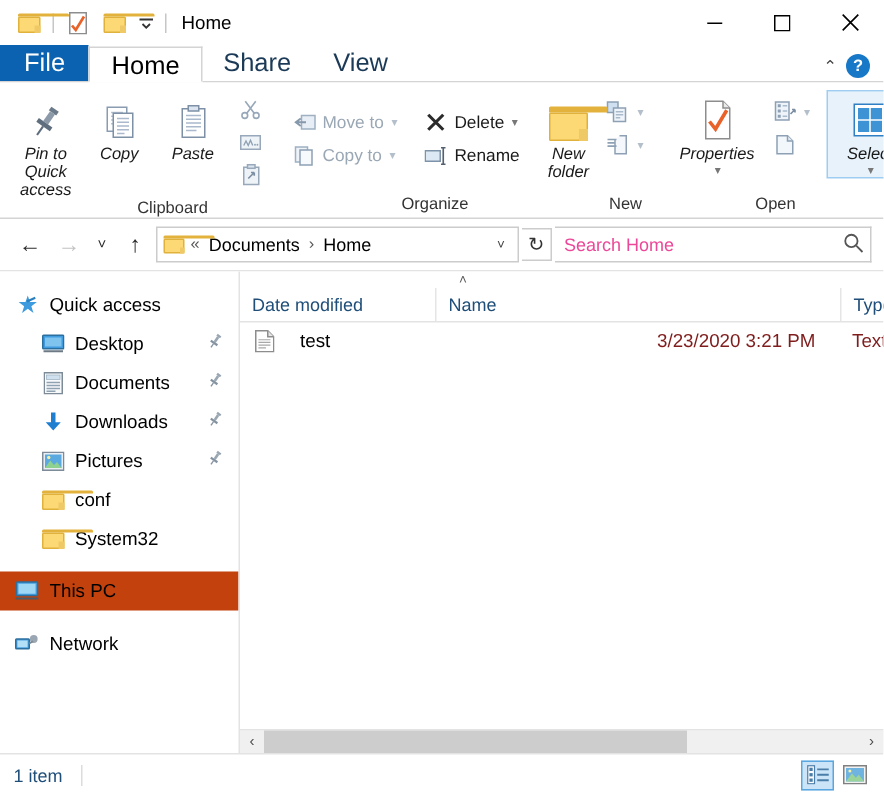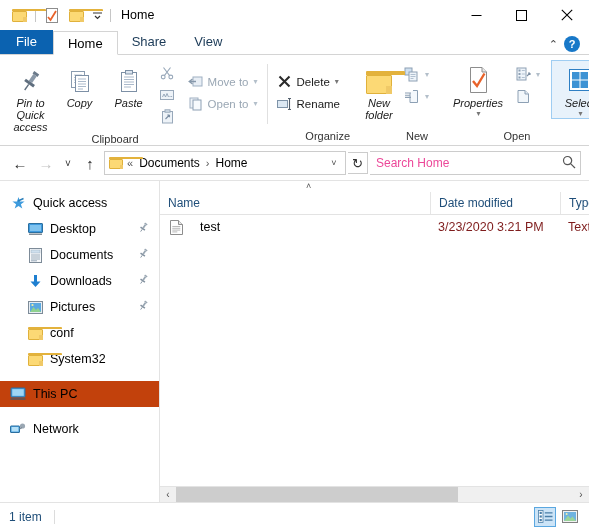--- a/index.html
+++ b/index.html
@@ -21,21 +21,21 @@
   .cap-btn{width:45px;height:30px;display:flex;align-items:center;justify-content:center;}
 
   
   .folder{position:relative;display:inline-block;}
   .folder .tab{position:absolute;left:0;top:0;width:42%;height:18%;background:#e3b23c;border-radius:1px 1px 0 0;}
   .folder .body{position:absolute;left:0;bottom:0;width:100%;height:84%;background:#fcd975;border:1px solid #e0b13b;box-sizing:border-box;border-radius:1px;}
   .folder .fold{position:absolute;right:0;bottom:0;width:22%;height:34%;background:#f0c967;}
 
   
   .tabstrip{height:24px;display:flex;align-items:flex-end;background:#fff;border-bottom:1px solid #d4d4d4;flex:0 0 auto;position:relative;}
-  .tab{height:24px;line-height:24px;padding:0 14px;font-size:13px;color:#1b3a57;cursor:default;}
+  .tab{height:24px;line-height:24px;padding:0 14px;font-size:17px;color:#1b3a57;cursor:default;}
   .tab.file{background:#0b62b0;color:#fff;padding:0 16px;}
   .tab.active{background:#fff;border:1px solid #d4d4d4;border-bottom:1px solid #fff;box-sizing:border-box;margin-bottom:-1px;color:#000;}
   .tab-right{margin-left:auto;display:flex;align-items:center;gap:6px;padding-right:9px;padding-bottom:2px;}
   .chev-up{color:#444;font-size:11px;}
   .help-circle{width:16px;height:16px;border-radius:50%;background:#1878c8;color:#fff;font-size:11px;font-weight:bold;display:flex;align-items:center;justify-content:center;}
 
   
   .ribbon{height:90px;display:flex;background:#fff;border-bottom:1px solid #d4d4d4;flex:0 0 auto;position:relative;}
   .rgroup{display:flex;flex-direction:column;justify-content:space-between;position:relative;padding:3px 0 0 0;}
   .rgroup .gcontent{display:flex;align-items:flex-start;padding:3px 6px 0 6px;flex:1;}
@@ -246,41 +246,41 @@
                 <path d="M4.5 10 L8.5 6 M8.5 6 H6.3 M8.5 6 V8.2" stroke="#7b8ea3" fill="none" stroke-width="1.1"></path>
               </svg>
             </span>
           </div>
         </div>
       </div>
       <div class="glabel">Clipboard</div>
     </div>
     <div class="gsep"></div>
 
-    <div class="rgroup" style="width:165px;align-items:flex-end;">
+    <div class="rgroup" style="width:165px;">
       <div class="gcontent" style="align-items:center;padding-top:0;">
         <div class="smallcol" style="margin-top:-4px;">
           <div class="smallbtn dim">
             <span class="mini">
               <svg width="15" height="14" viewBox="0 0 15 14">
                 <rect x="5" y="2" width="9" height="9" fill="#e8eef5" stroke="#9fb0c2"></rect>
                 <path d="M8 6.5 H2 M4.5 4 L1.2 6.5 L4.5 9" stroke="#8698ab" fill="none" stroke-width="1.3"></path>
               </svg>
             </span>
             <span>Move to</span>
             <span class="caret dim">▾</span>
           </div>
           <div class="smallbtn dim">
             <span class="mini">
               <svg width="14" height="14" viewBox="0 0 14 14">
                 <rect x="1" y="1" width="8" height="10" fill="#eef3f8" stroke="#9fb0c2"></rect>
                 <rect x="4" y="3" width="8" height="10" fill="#f7fafd" stroke="#8da0b4"></rect>
               </svg>
             </span>
-            <span>Open to</span>
+            <span>Copy to</span>
             <span class="caret dim">▾</span>
           </div>
         </div>
         <div class="gsep" style="align-self:stretch;margin:6px 5px;"></div>
         <div class="smallcol" style="margin-top:-4px;">
           <div class="smallbtn">
             <span class="mini">
               <svg width="13" height="13" viewBox="0 0 13 13">
                   <path d="M1.5 1.5 L11.5 11.5 M11.5 1.5 L1.5 11.5" stroke="#2b2b2b" stroke-width="2.1"></path>
                 </svg>
@@ -570,22 +570,22 @@
         </span>
         <span class="nlabel">Network</span>
       </div>
     </div>
 
     <div class="listpane">
       <div class="sortrow">
         <span class="sortchev">˄</span>
       </div>
       <div class="colhead">
+        <div class="col col-date">Date modified</div>
         <div class="col col-name">Name</div>
-        <div class="col col-date">Date modified</div>
         <div class="col col-type">Type</div>
       </div>
       <div class="rows">
         <div class="row">
           <div class="cell col-name">
             <span class="mini">
               <svg width="13" height="15" viewBox="0 0 13 15">
                 <path d="M0.5 0.5 H8.5 L12.5 4.5 V14.5 H0.5 Z" fill="#fefefe" stroke="#8d8d8d"></path>
                 <path d="M8.5 0.5 V4.5 H12.5" fill="#e6e6e6" stroke="#8d8d8d"></path>
                 <g stroke="#a8a8a8" stroke-width="0.8">

